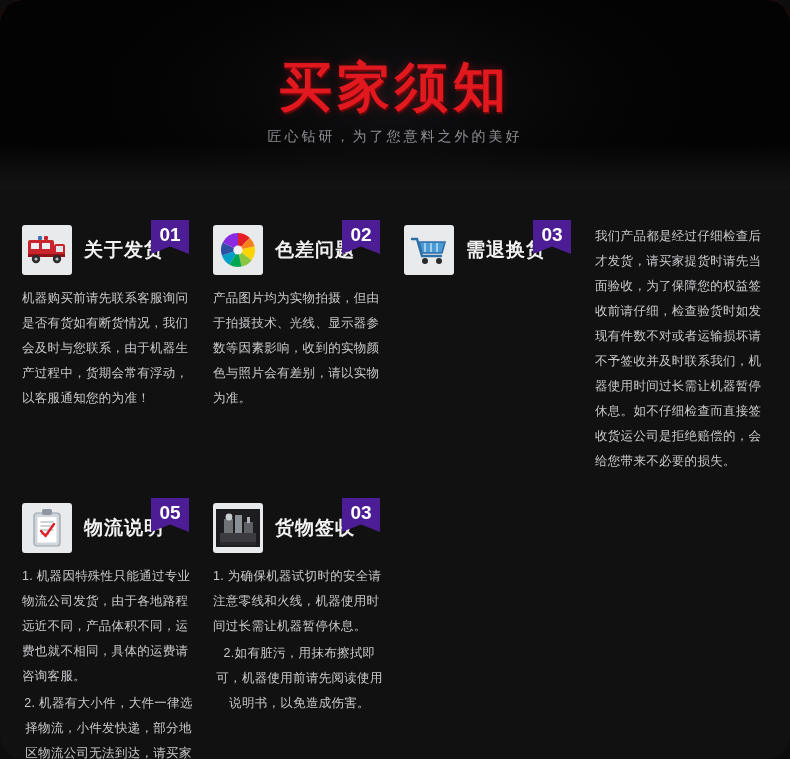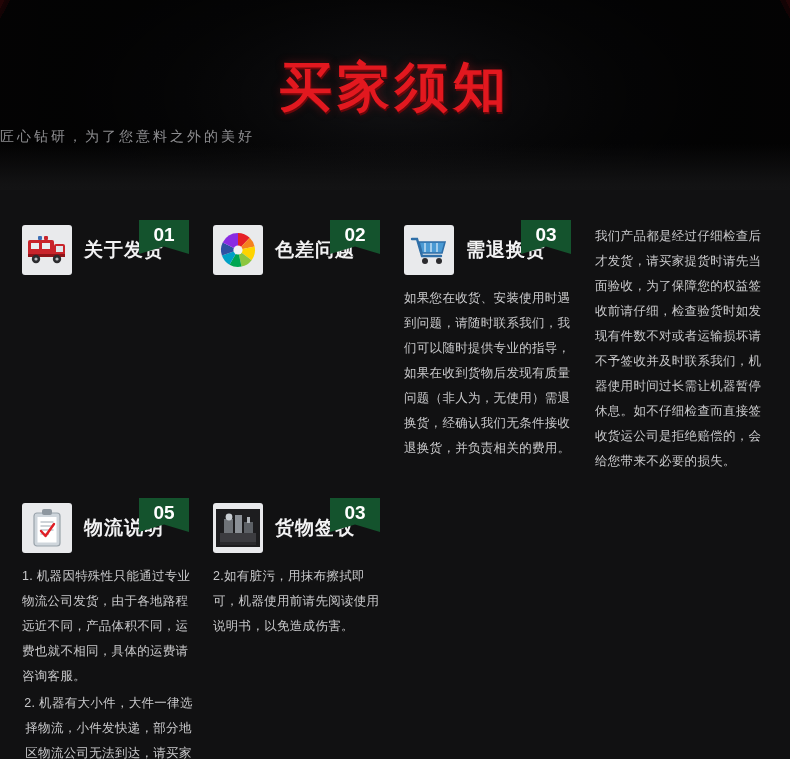--- a/index.html
+++ b/index.html
@@ -9,20 +9,21 @@
   }
   body {
     font-family: "Liberation Sans", sans-serif;
   }
   .page {
     position: relative;
     width: 790px;
     height: 759px;
     overflow: hidden;
     background: #111112;
+    border-radius: 23px;
   }
 
   
   .header {
     position: relative;
     width: 790px;
     height: 190px;
     overflow: hidden;
     background: #0b0b0c;
   }
@@ -80,20 +81,21 @@
     text-align: center;
     font-size: 53px;
     font-weight: bold;
     letter-spacing: 5px;
     color: #e2181f;
     text-shadow: 0 0 10px rgba(226,24,31,0.35), 1px 2px 0 #5c0609;
   }
   .subtitle {
     position: absolute;
     top: 128px; left: 0; right: 0;
+    text-align: center;
     font-size: 14px;
     letter-spacing: 3px;
     color: #8d8d90;
   }
 
   
   .grid {
     position: relative;
     padding: 34px 22px 0 22px;
     display: grid;
@@ -125,22 +127,22 @@
     font-size: 19px;
     font-weight: bold;
     color: #f2f2f3;
     letter-spacing: 1px;
     white-space: nowrap;
   }
   .num-tag {
     position: absolute;
     top: -4px;
     right: 6px;
-    width: 50px; height: 34px;
-    background: #14532d;
+    width: 38px; height: 34px;
+    background: #4c1d95;
     color: #fff;
     font-size: 19px;
     font-weight: bold;
     font-family: "Liberation Sans", sans-serif;
     display: flex;
     align-items: center;
     justify-content: center;
     clip-path: polygon(0 0, 100% 0, 100% 100%, 50% 78%, 0 100%);
     padding-bottom: 5px;
     box-sizing: border-box;
@@ -189,20 +191,23 @@
             <circle cx="10" cy="26" r="1.6" fill="#b9bcc0"></circle>
             <circle cx="31" cy="26" r="4.2" fill="#2b2b2e"></circle>
             <circle cx="31" cy="26" r="1.6" fill="#b9bcc0"></circle>
             <rect x="12" y="3" width="4" height="4" rx="1" fill="#3d6fb5"></rect>
             <rect x="18" y="3" width="4" height="4" rx="1" fill="#c9242b"></rect>
           </svg>
         </div>
         <div class="cell-title">关于发货</div>
         <div class="num-tag">01</div>
       </div>
+      <div class="cell-body">
+        <p>机器购买前请先联系客服询问是否有货如有断货情况，我们会及时与您联系，由于机器生产过程中，货期会常有浮动，以客服通知您的为准！</p>
+      </div>
     </div>
 
     <div class="cell">
       <div class="cell-head">
         <div class="icon-box">
           <svg class="svg-ico" width="42" height="40" viewBox="0 0 42 40">
             <g transform="translate(21,20)">
               <path d="M0 0 L0 -17 A17 17 0 0 1 11.7 -12.3 Z" fill="#e61f26"></path>
               <path d="M0 0 L11.7 -12.3 A17 17 0 0 1 16.6 -3.5 Z" fill="#f5821f"></path>
               <path d="M0 0 L16.6 -3.5 A17 17 0 0 1 13.6 10.2 Z" fill="#ffd400"></path>
@@ -211,40 +216,40 @@
               <path d="M0 0 L-8.5 14.7 A17 17 0 0 1 -16.1 5.5 Z" fill="#00a0c6"></path>
               <path d="M0 0 L-16.1 5.5 A17 17 0 0 1 -15.3 -7.4 Z" fill="#2e51a3"></path>
               <path d="M0 0 L-15.3 -7.4 A17 17 0 0 1 0 -17 Z" fill="#8a2be2"></path>
               <circle cx="0" cy="0" r="4.6" fill="#f2f2f3"></circle>
             </g>
           </svg>
         </div>
         <div class="cell-title">色差问题</div>
         <div class="num-tag">02</div>
       </div>
+      <div class="cell-body">
+        <p>产品图片均为实物拍摄，但由于拍摄技术、光线、显示器参数等因素影响，收到的实物颜色与照片会有差别，请以实物为准。</p>
+      </div>
     </div>
 
     <div class="cell">
       <div class="cell-head">
         <div class="icon-box">
           <svg class="svg-ico" width="40" height="34" viewBox="0 0 40 34">
             <path d="M3 6 h5 l5 17 h19" fill="none" stroke="#2f6fa8" stroke-width="2.4" stroke-linecap="round"></path>
             <path d="M10 9 h26 l-3 11 H13 Z" fill="#4a9ad4" stroke="#2f6fa8" stroke-width="1.6"></path>
             <line x1="16" y1="10" x2="16" y2="19" stroke="#dff0fb" stroke-width="1.2"></line>
             <line x1="22" y1="10" x2="22" y2="19" stroke="#dff0fb" stroke-width="1.2"></line>
             <line x1="28" y1="10" x2="28" y2="19" stroke="#dff0fb" stroke-width="1.2"></line>
             <circle cx="16" cy="28" r="3" fill="#2b2b2e"></circle>
             <circle cx="30" cy="28" r="3" fill="#2b2b2e"></circle>
           </svg>
         </div>
         <div class="cell-title">需退换货</div>
         <div class="num-tag">03</div>
-      </div>
-      <div class="cell-body">
-        <p>如果您在收货、安装使用时遇到问题，请随时联系我们，我们可以随时提供专业的指导，如果在收到货物后发现有质量问题（非人为，无使用）需退换货，经确认我们无条件接收退换货，并负责相关的费用。</p>
       </div>
     </div>
 
     <div class="cell">
       <div class="cell-body">
         <p>我们产品都是经过仔细检查后才发货，请买家提货时请先当面验收，为了保障您的权益签收前请仔细，检查验货时如发现有件数不对或者运输损坏请不予签收并及时联系我们，机器使用时间过长需让机器暂停休息。如不仔细检查而直接签收货运公司是拒绝赔偿的，会给您带来不必要的损失。</p>
       </div>
     </div>
 
     <div class="cell">
@@ -281,18 +286,19 @@
             <rect x="28" y="13" width="9" height="11" fill="#5c6065"></rect>
             <circle cx="13" cy="8" r="3.4" fill="#c8cdd2"></circle>
             <rect x="31" y="8" width="3" height="6" fill="#b0b5ba"></rect>
             <rect x="4" y="33" width="36" height="3" fill="#2a2a2d"></rect>
           </svg>
         </div>
         <div class="cell-title">货物签收</div>
         <div class="num-tag">03</div>
       </div>
       <div class="cell-body">
+        <p>1. 为确保机器试切时的安全请注意零线和火线，机器使用时间过长需让机器暂停休息。</p>
         <p>2.如有脏污，用抹布擦拭即可，机器使用前请先阅读使用说明书，以免造成伤害。</p>
       </div>
     </div>
 
   </div>
 </div>
 
 </body></html>

